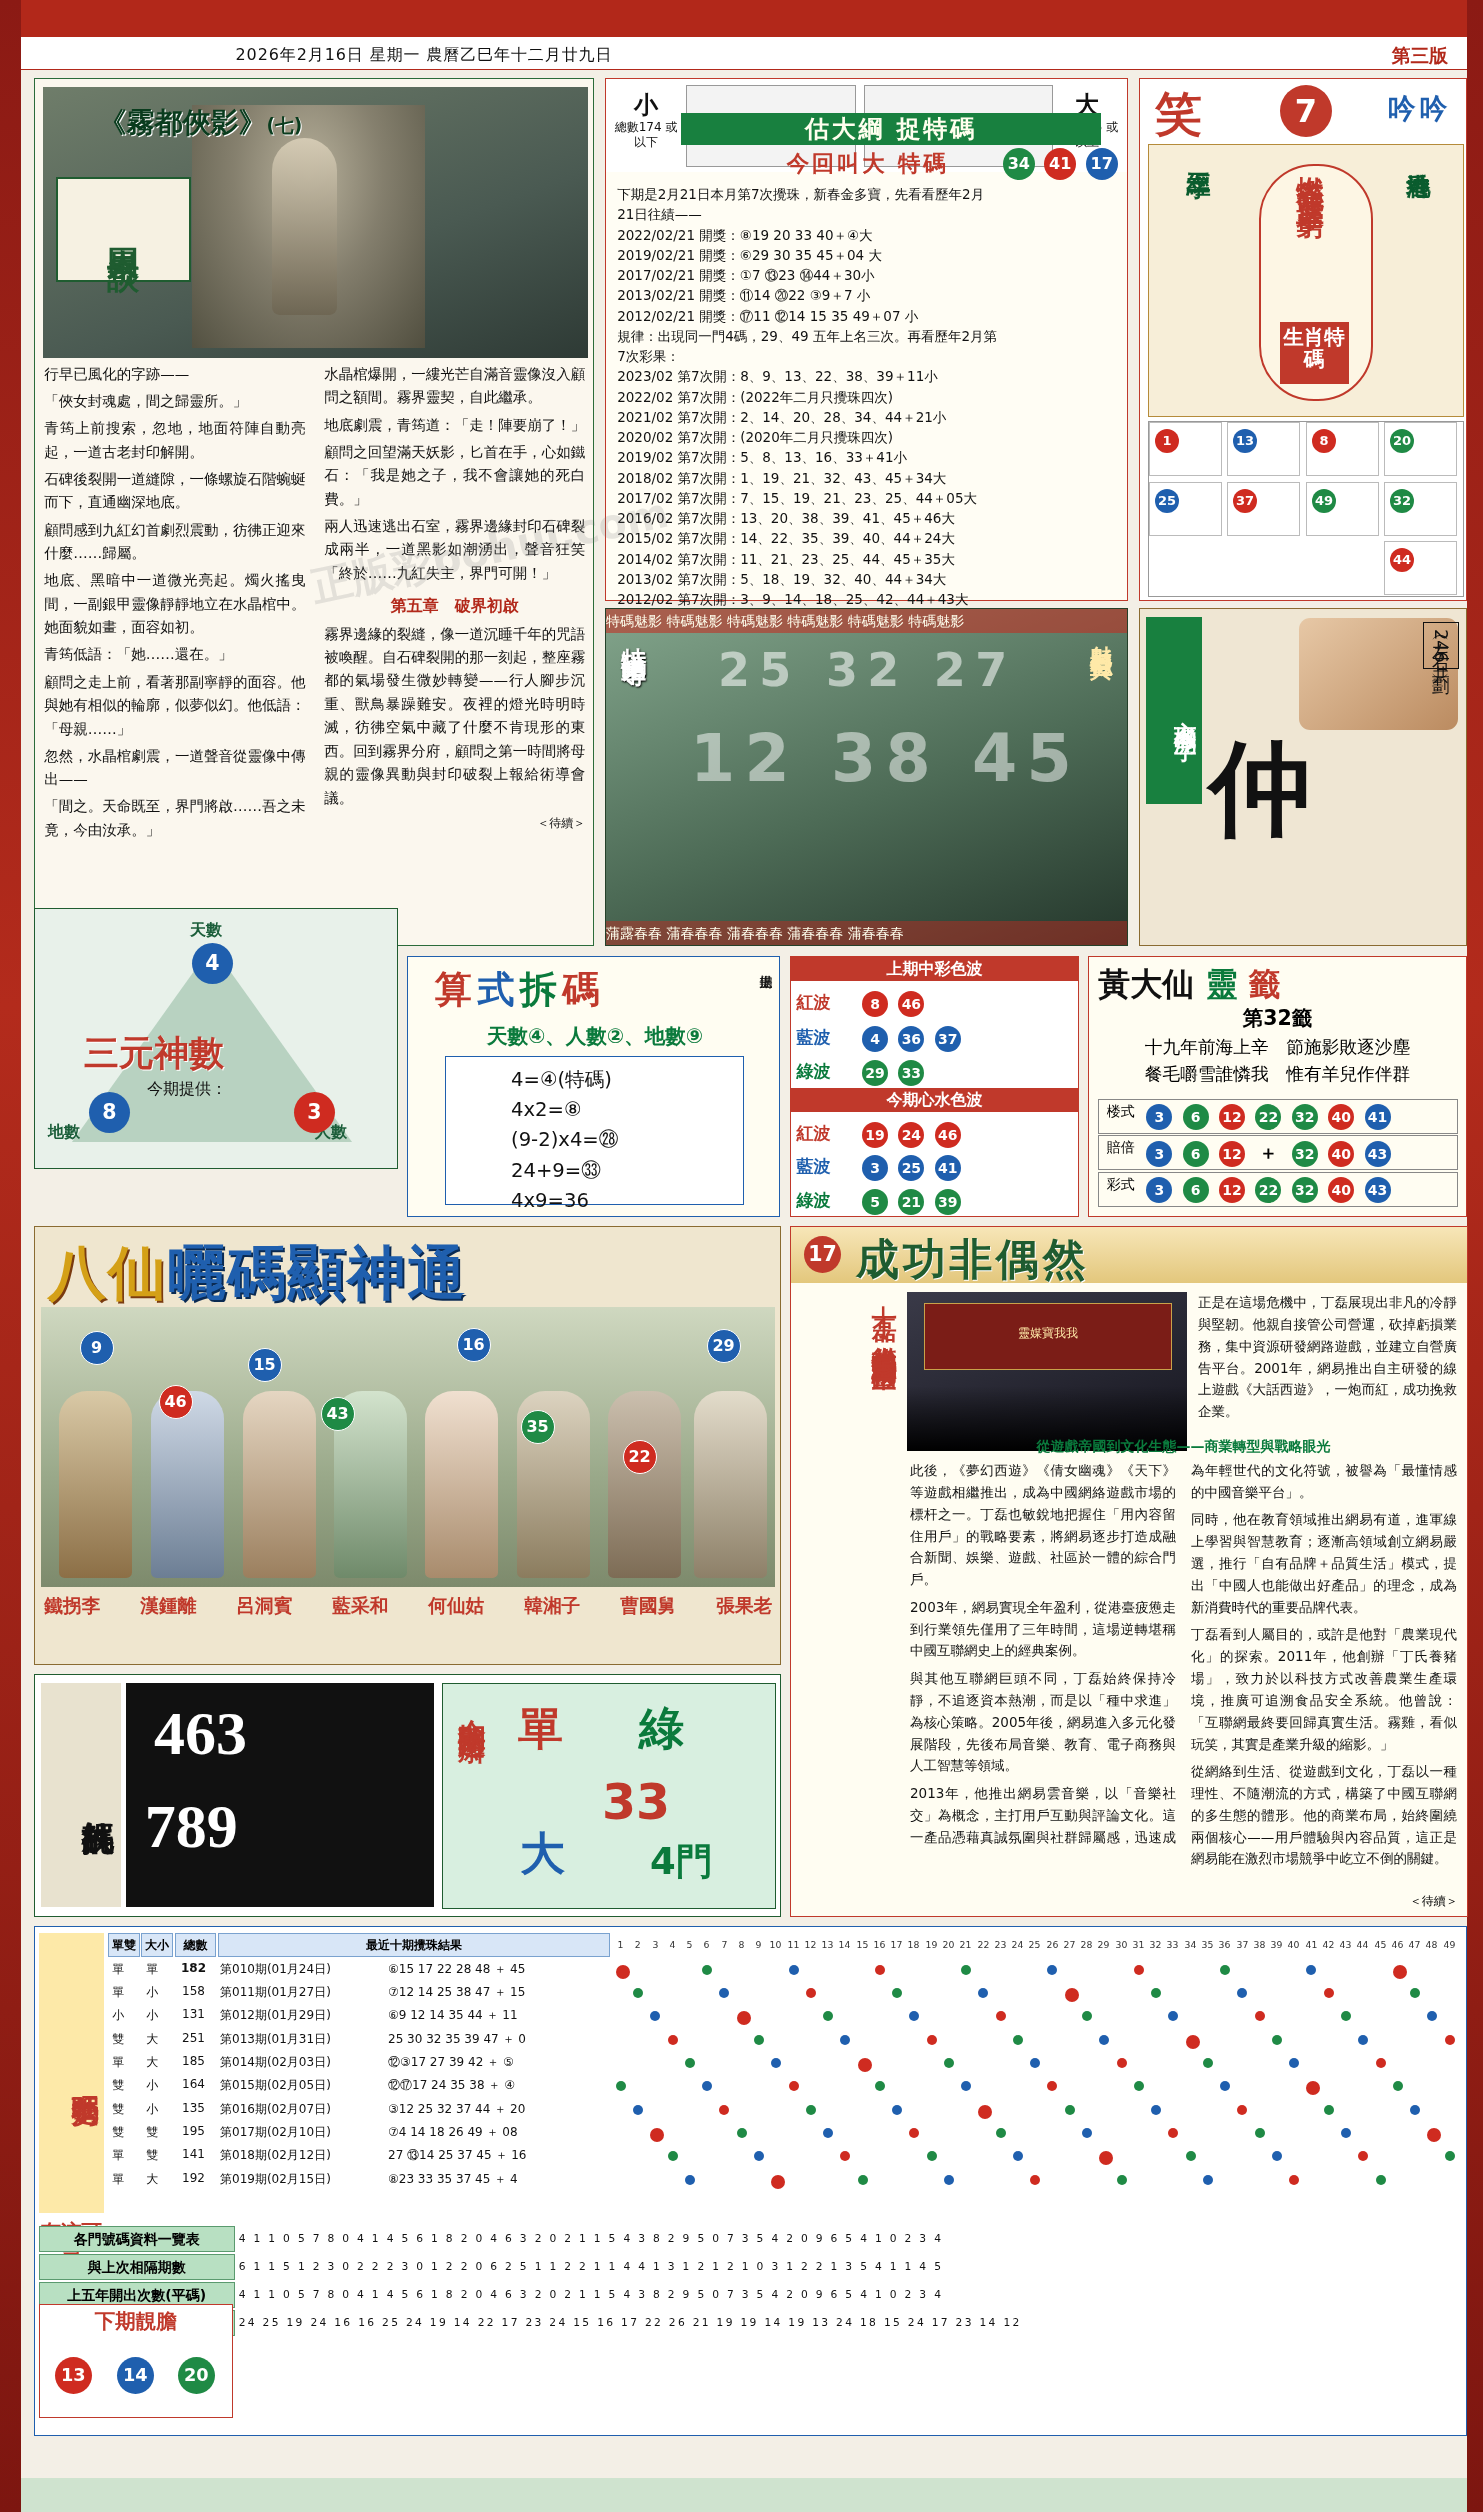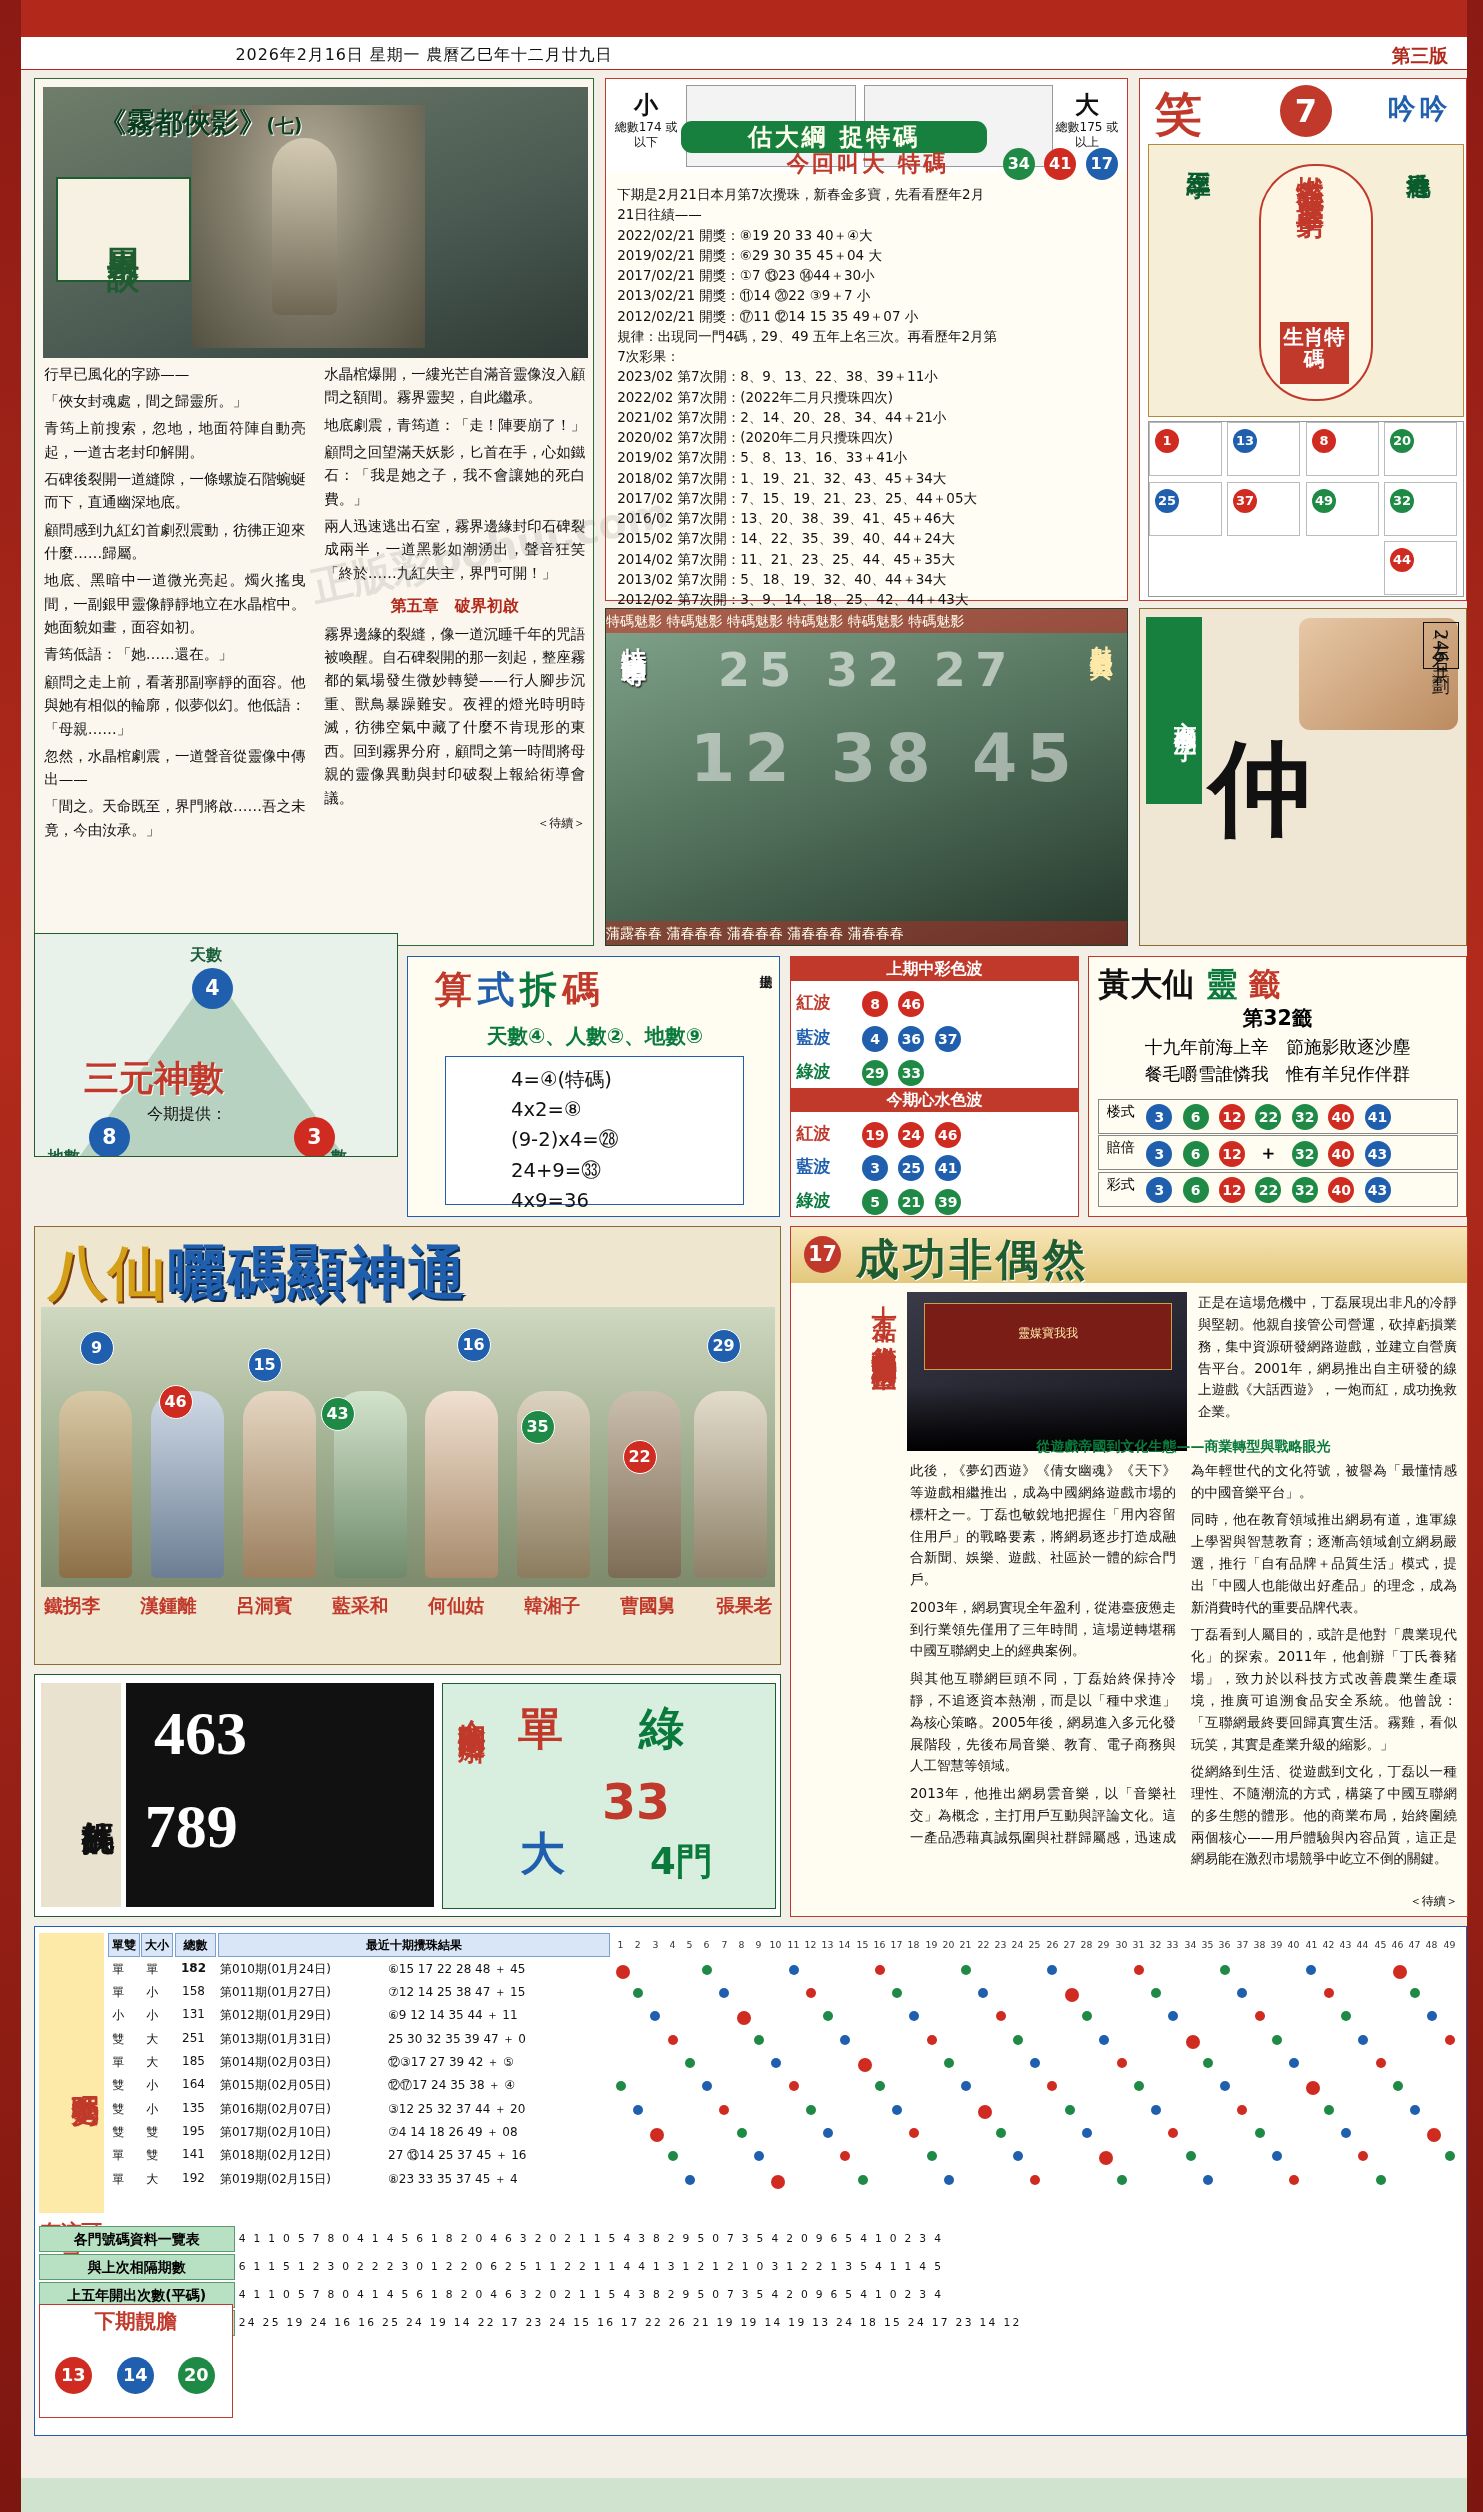--- a/index.html
+++ b/index.html
@@ -28,21 +28,21 @@
   .story-body p{margin:0 0 3.7px 0;}
   .story-body .ch{text-align:center;color:#b2281a;font-weight:bold;font-size:16px;margin:7.5px 0 3.7px;}
   .story-body .end{text-align:right;font-size:12px;}
 
   
   .forecast{left:605px;top:78px;width:523px;height:523px;background:#fffdf4;border:1.9px solid #c0392b;}
   .fc-top{position:absolute;left:0;top:0;width:100%;height:93px;background:#fff;}
   .fc-badge{position:absolute;width:69px;height:56px;top:11.2px;text-align:center;font-size:12px;line-height:1.25;color:#111;}
   .fc-badge .big{font-size:24px;font-weight:bold;}
   .fc-tilebox{position:absolute;top:5.6px;height:80px;border:0.9px solid #999;background:#f3f3f3;}
-  .fc-title{position:absolute;left:75px;top:34px;width:306px;height:32px;background:#18803f;border-radius:11px;color:#ffe;font-size:24px;font-weight:bold;text-align:center;line-height:32px;letter-spacing:2.8px;margin-top:8px;}
+  .fc-title{position:absolute;left:75px;top:34px;width:420px;height:32px;background:#18803f;border-radius:0;color:#ffe;font-size:24px;font-weight:bold;text-align:center;line-height:32px;letter-spacing:2.8px;}
   .fc-title2{position:absolute;left:75px;top:69px;width:373px;height:28px;color:#c0392b;font-size:22.4px;font-weight:bold;text-align:center;letter-spacing:2.8px;}
   .fc-balls{position:absolute;right:9.3px;top:69px;}
   .ball{display:inline-block;width:32px;height:32px;border-radius:50%;color:#fff;font-size:16px;font-weight:bold;text-align:center;line-height:32px;margin-left:4.7px;}
   .b-green{background:#1f8a45;}.b-red{background:#cf2b20;}.b-blue{background:#1f5fae;}
   .fc-text{position:absolute;left:11.2px;top:105px;width:500px;font-size:13.5px;line-height:1.5;color:#111;}
   .fc-text div{white-space:nowrap;}
   .fc-red{color:#c0392b;}
 
   
   .numpic{left:605px;top:608px;width:523px;height:338px;background:#2e4a34;border:1.9px solid #244029;overflow:hidden;}
@@ -69,21 +69,21 @@
   .znum{position:absolute;width:24px;height:24px;border-radius:50%;color:#fff;font-size:13px;font-weight:bold;text-align:center;line-height:24px;}
 
   
   .xuanji{left:1139px;top:608px;width:328px;height:338px;background:#efe6d3;border:1.9px solid #8a6b32;}
   .xj-left{position:absolute;left:5.6px;top:7.5px;width:56px;height:187px;background:#18803f;color:#fff;font-size:22.4px;writing-mode:vertical-rl;text-align:center;letter-spacing:5.6px;padding-top:9.3px;box-sizing:border-box;font-weight:bold;}
   .xj-char{position:absolute;left:69px;top:112px;font-size:103px;color:#111;font-weight:bold;font-family:"Liberation Serif",serif;}
   .xj-note{position:absolute;right:7.5px;top:13px;writing-mode:vertical-rl;font-size:17.7px;color:#111;line-height:1.5;border:1.9px solid #111;padding:5.6px 3.7px;}
   .xj-hand{position:absolute;left:159px;top:9.3px;width:159px;height:112px;background:linear-gradient(140deg,#e7c8a6,#bb8b60);border-radius:11.2px;}
 
   
-  .sanyuan{left:34px;top:933px;width:364px;height:224px;background:#e8f1ea;border:1.9px solid #1f5c30;overflow:hidden;}
+  .sanyuan{left:34px;top:908px;width:364px;height:261px;background:#e8f1ea;border:1.9px solid #1f5c30;overflow:hidden;}
   .tri{position:absolute;left:37px;top:37px;width:0;height:0;border-left:140px solid transparent;border-right:140px solid transparent;border-bottom:196px solid rgba(40,120,70,.25);}
   .tri-label{position:absolute;font-size:16px;color:#1b5e3a;font-weight:bold;}
   .tri-ball{position:absolute;width:41px;height:41px;border-radius:50%;color:#fff;font-size:20.5px;font-weight:bold;text-align:center;line-height:41px;}
   .sy-title{position:absolute;left:49px;top:121px;font-size:35px;color:#c0392b;font-weight:bold;text-shadow:0.9px 0.9px 0 #fff;}
   .sy-sub{position:absolute;left:112px;top:170px;font-size:16px;color:#111;}
 
   .suanshi{left:407px;top:956px;width:373px;height:261px;background:#fffdf2;border:1.9px solid #1f5fae;}
   .ss-title{position:absolute;left:24px;top:7.5px;font-size:37px;font-weight:bold;}
   .ss-title span{display:inline-block;padding:0 2.8px;}
   .ss-line{position:absolute;left:17px;top:65px;width:340px;text-align:center;font-size:20.5px;color:#0a7a3c;font-weight:bold;}

